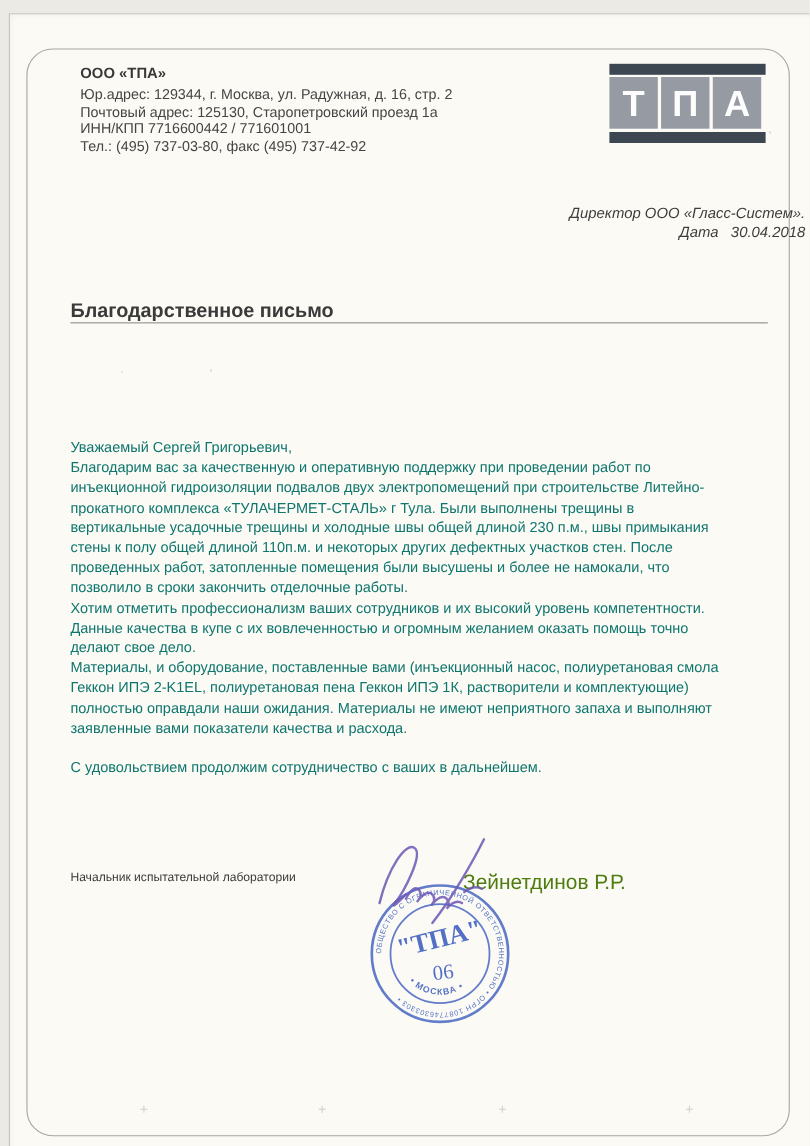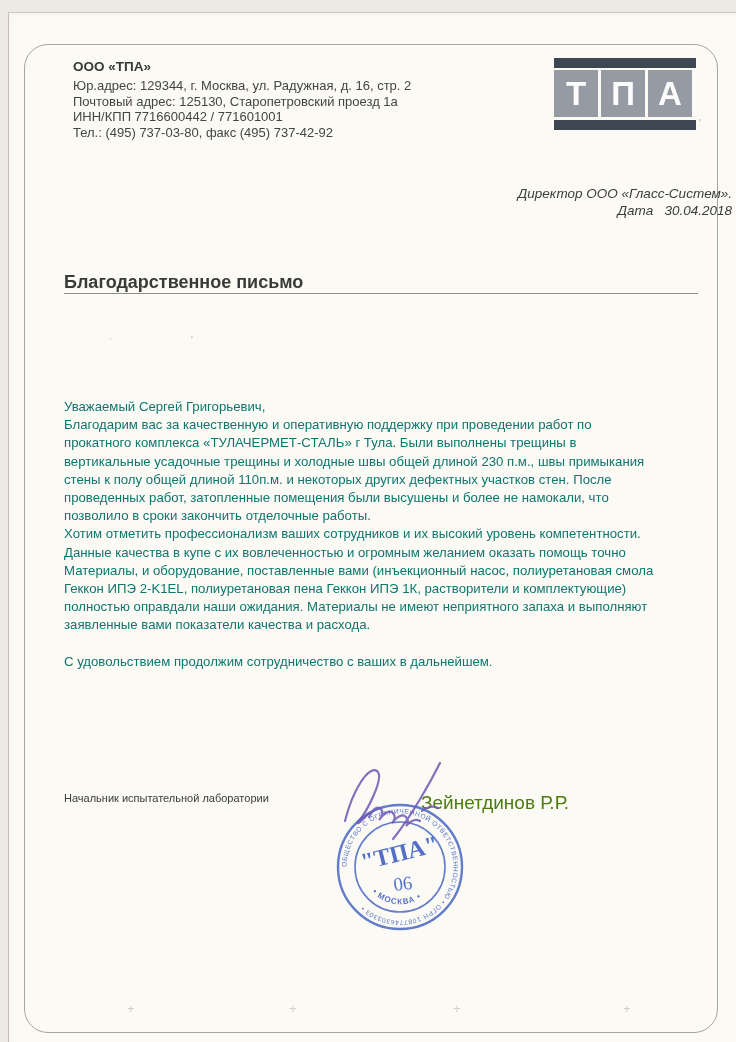--- a/index.html
+++ b/index.html
@@ -86,27 +86,29 @@
     <div>Директор ООО «Гласс-Систем».</div>
     <div>Дата   30.04.2018</div>
   </div>
 
   <div class="subject">Благодарственное письмо</div>
   <div class="subject-rule"></div>
 
   <div class="body-text">
     <div>Уважаемый Сергей Григорьевич,</div>
     <div>Благодарим вас за качественную и оперативную поддержку при проведении работ по</div>
+    <div>инъекционной гидроизоляции подвалов двух электропомещений при строительстве Литейно-</div>
     <div>прокатного комплекса «ТУЛАЧЕРМЕТ-СТАЛЬ» г Тула. Были выполнены трещины в</div>
     <div>вертикальные усадочные трещины и холодные швы общей длиной 230 п.м., швы примыкания</div>
     <div>стены к полу общей длиной 110п.м. и некоторых других дефектных участков стен. После</div>
     <div>проведенных работ, затопленные помещения были высушены и более не намокали, что</div>
     <div>позволило в сроки закончить отделочные работы.</div>
     <div>Хотим отметить профессионализм ваших сотрудников и их высокий уровень компетентности.</div>
     <div>Данные качества в купе с их вовлеченностью и огромным желанием оказать помощь точно</div>
+    <div>делают свое дело.</div>
     <div>Материалы, и оборудование, поставленные вами (инъекционный насос, полиуретановая смола</div>
     <div>Геккон ИПЭ 2-K1EL, полиуретановая пена Геккон ИПЭ 1К, растворители и комплектующие)</div>
     <div>полностью оправдали наши ожидания. Материалы не имеют неприятного запаха и выполняют</div>
     <div>заявленные вами показатели качества и расхода.</div>
     <div class="gap"></div>
     <div>С удовольствием продолжим сотрудничество с ваших в дальнейшем.</div>
   </div>
 
   <div class="sig-label">Начальник испытательной лаборатории</div>
   <div class="sig-name">Зейнетдинов Р.Р.</div>

